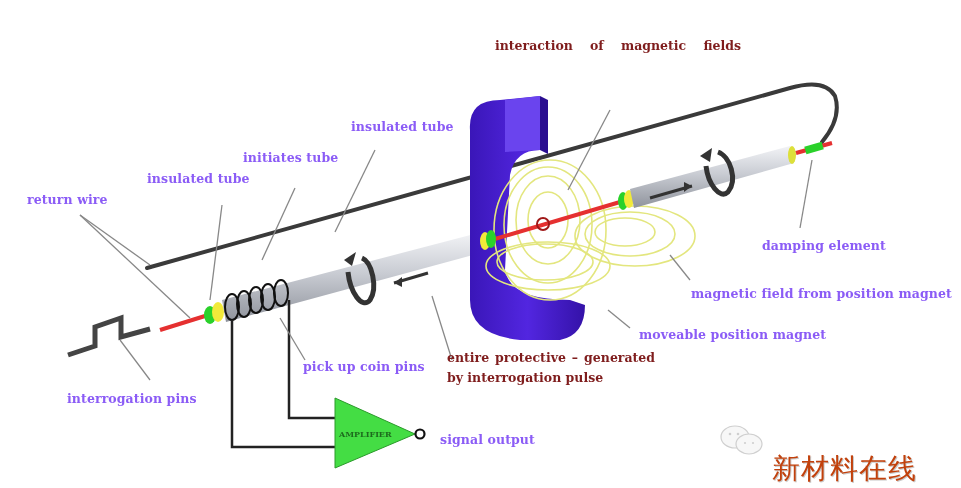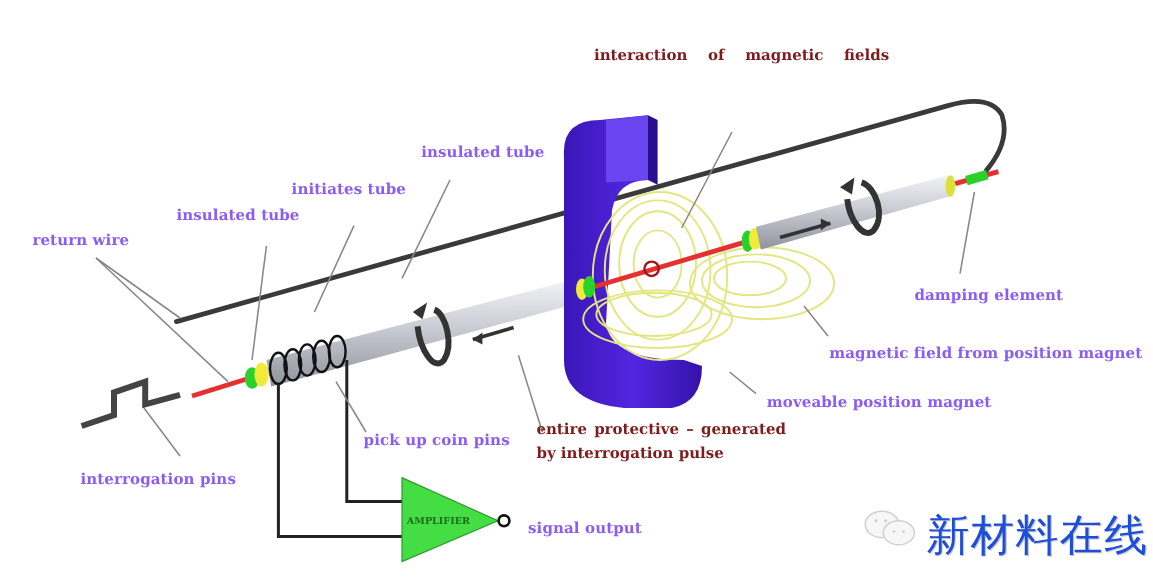--- a/index.html
+++ b/index.html
@@ -2,21 +2,21 @@
 <html><head>
 <meta charset="utf-8">
 <style>
   html, body { margin: 0; padding: 0; background: #ffffff; }
   #stage { position: relative; width: 961px; height: 488px; overflow: hidden; background: #ffffff; font-family: "DejaVu Serif", "Liberation Serif", serif; }
   svg#art { position: absolute; left: 0; top: 0; }
   .lbl { position: absolute; font-family: "DejaVu Serif", "Liberation Serif", serif; font-weight: bold; font-size: 12.5px; color: #8b5cf6; white-space: nowrap; letter-spacing: 0.1px; }
   .para { position: absolute; font-family: "DejaVu Serif", "Liberation Serif", serif; font-weight: bold; font-size: 12.5px; color: #7f1d1d; text-align: justify; text-align-last: left; line-height: 20px; }
   .para span { display: block; text-align: justify; text-align-last: justify; }
   .para span.last { text-align-last: left; }
-  .wm { position: absolute; font-family: "DejaVu Sans", "Liberation Sans", sans-serif; font-size: 36px; color: #1d4ed8; text-shadow: 1px 1px 0 #c9c9c9, -1px -1px 0 #ffffff; letter-spacing: 1px; }
+  .wm { position: absolute; font-family: "DejaVu Sans", "Liberation Sans", sans-serif; font-size: 28px; color: #c2410c; text-shadow: 1px 1px 0 #c9c9c9, -1px -1px 0 #ffffff; letter-spacing: 1px; margin-top: 28px; }
   .amp-text { font-family: "DejaVu Serif", "Liberation Serif", serif; font-weight: bold; font-size: 8px; fill: #1d6b1d; }
 </style>
 </head>
 <body>
 
 <div id="stage">
   <svg id="art" width="961" height="488" viewBox="0 0 961 488" xmlns="http://www.w3.org/2000/svg">
     <defs>
       <linearGradient id="tubeGrad" x1="0" y1="0" x2="0" y2="1">
         <stop offset="0" stop-color="#f2f3f6"></stop>

